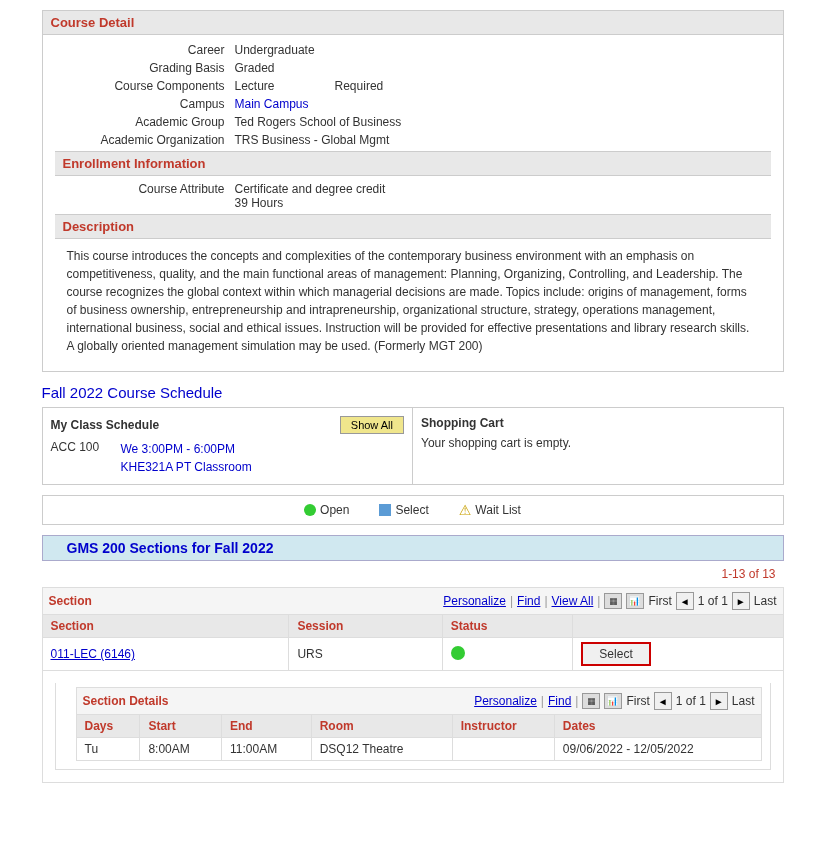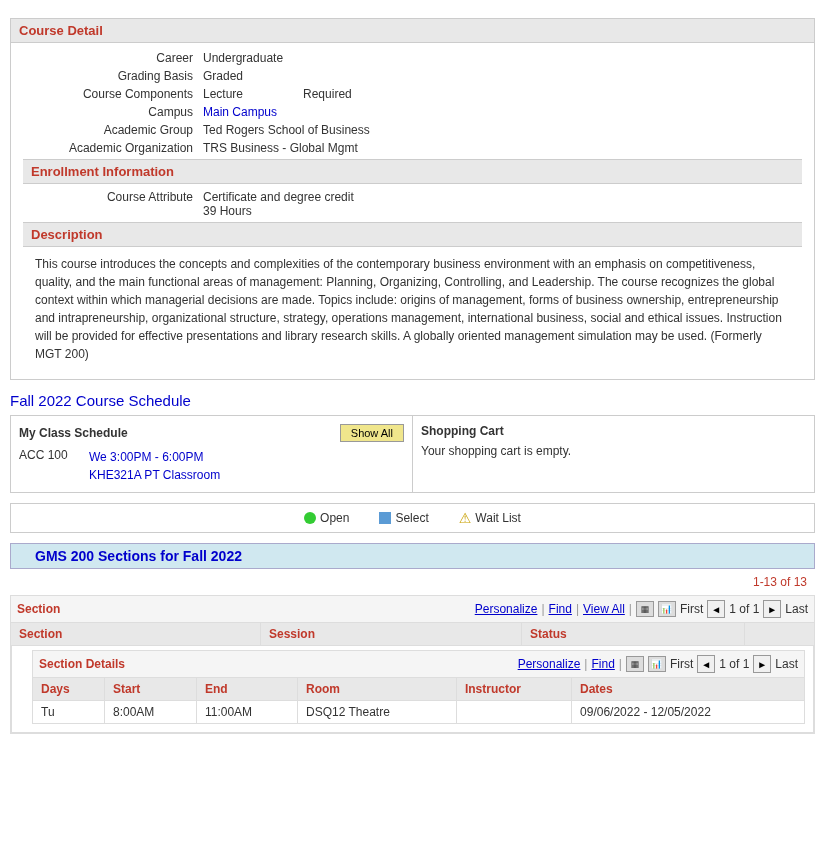--- a/index.html
+++ b/index.html
@@ -1,18 +1,18 @@
 <!DOCTYPE html>
 <html><head>
   <meta charset="utf-8">
   <style>
     * { box-sizing: border-box; margin: 0; padding: 0; }
     body { font-family: Arial, sans-serif; font-size: 12px; color: #333; background: #fff; padding: 10px; }
 
-    .main-container { width: 805px; margin: 8px auto; }
+    .main-container { width: 742px; margin: 0 auto; }
 
     
     .section-box { border: 1px solid #ccc; margin-bottom: 12px; }
     .section-header { background: #e8e8e8; border-bottom: 1px solid #ccc; padding: 4px 8px; }
     .section-header span { color: #c0392b; font-weight: bold; font-size: 13px; }
     .section-content { padding: 8px 12px; }
 
     .detail-row { display: flex; margin-bottom: 4px; }
     .detail-label { text-align: right; width: 180px; min-width: 180px; padding-right: 10px; color: #333; font-weight: normal; }
     .detail-value { color: #00c; flex: 1; }
@@ -209,21 +209,33 @@
     <thead>
       <tr>
         <th>Section</th>
         <th>Session</th>
         <th>Status</th>
         <th></th>
       </tr>
     </thead>
     <tbody>
       <tr>
-        <td colspan="4" style="padding:0; border:none;">
+        <td>
+          <a class="section-link">011-LEC (6146)</a>
+        </td>
+        <td>URS</td>
+        <td>
+          <span class="status-green"></span>
+        </td>
+        <td>
+          <button class="select-btn">Select</button>
+        </td>
+      </tr>
+      <tr>
+        <td colspan="4" style="padding:12px; border:none;">
           <div class="sub-table-container">
 
             <div class="sub-table-controls">
               <span class="sub-table-controls-left">Section Details</span>
               <div class="table-controls-right">
                 <span class="ctrl-link">Personalize</span>
                 <span class="ctrl-sep"> | </span>
                 <span class="ctrl-link">Find</span>
                 <span class="ctrl-sep"> | </span>
                 <span class="ctrl-icon">▦</span>

